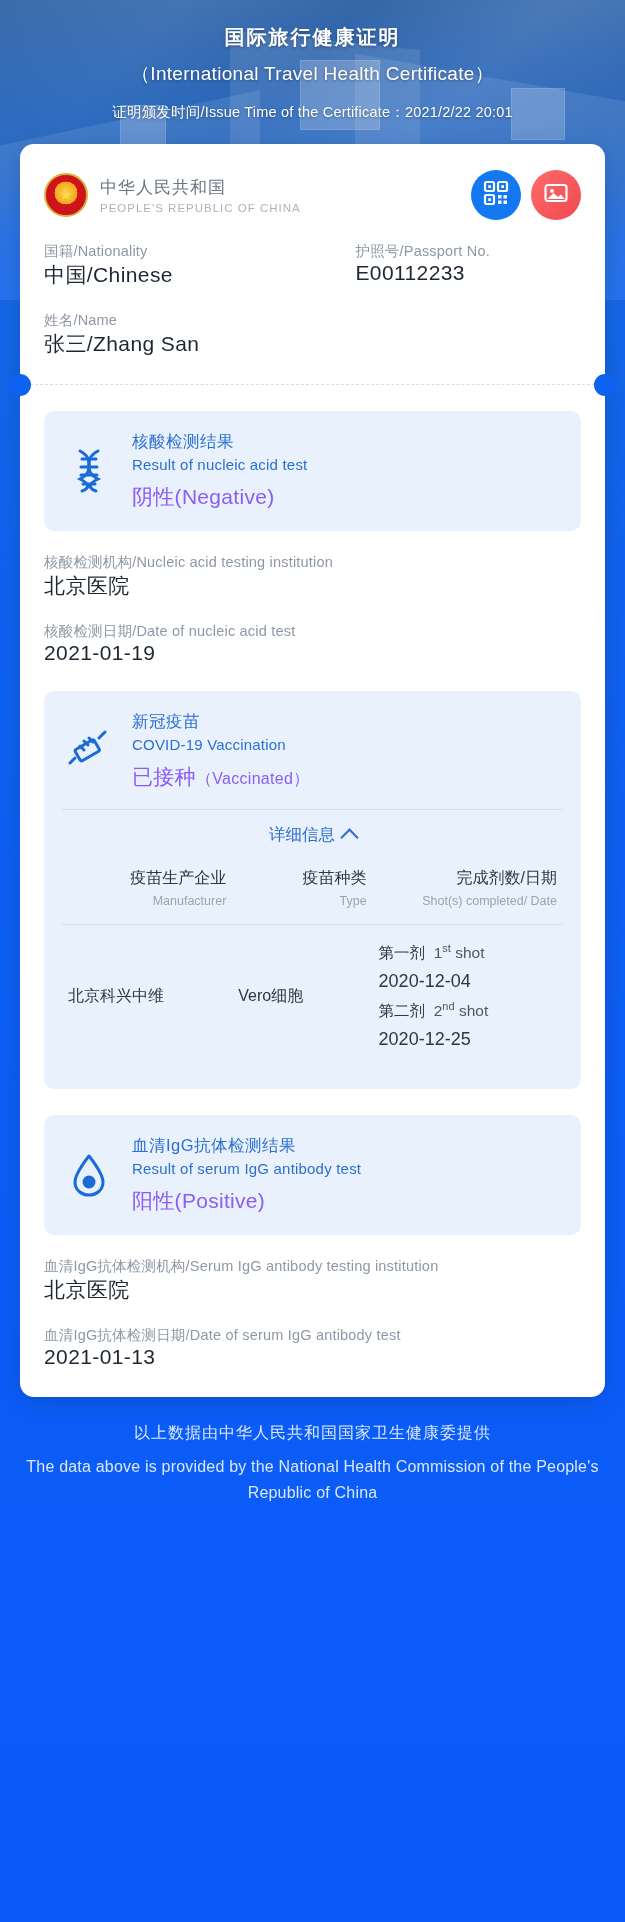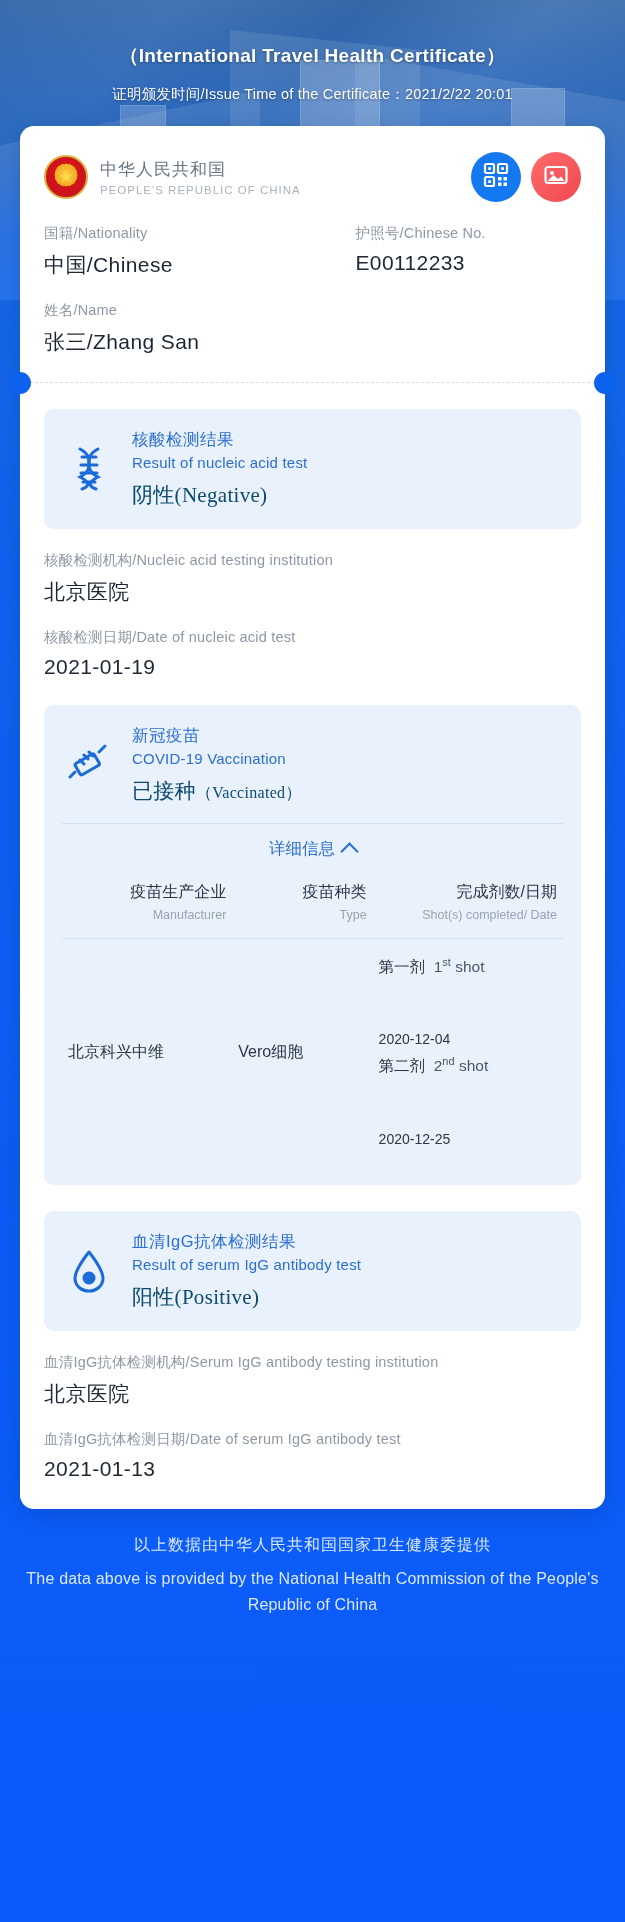--- a/index.html
+++ b/index.html
@@ -48,24 +48,24 @@
     text-align: center;
     color: #ffffff;
   }
   .header .title-cn {
     font-size: 20px;
     letter-spacing: 2px;
     font-weight: 700;
     text-shadow: 0 1px 3px rgba(0,0,0,0.35);
   }
   .header .title-en {
-    margin-top: 19px;
+    margin-top: 10px;
     font-size: 19px;
     letter-spacing: 0.3px;
-    font-weight: 700;
+    font-weight: 400;
     text-shadow: 0 1px 3px rgba(0,0,0,0.35);
   }
   .header .issue-time {
     margin-top: 16px;
     font-size: 14.5px;
     letter-spacing: 0.2px;
     text-shadow: 0 1px 3px rgba(0,0,0,0.35);
   }
 
   .card {
@@ -116,21 +116,20 @@
   .btn-qr { background: #1478f0; }
   .btn-photo { background: linear-gradient(135deg, #ff6b6b 0%, #f0484f 100%); }
 
   .field { margin-top: 22px; }
   .field-label {
     font-size: 14.5px;
     color: #8e98a5;
     letter-spacing: 0.2px;
   }
   .field-value {
-    margin-top: 8px;
     font-size: 21px;
     color: #1d2733;
     letter-spacing: 0.4px;
   }
   .two-col { display: flex; }
   .two-col > div { flex: 1; }
   .two-col > div:first-child { flex: 0 0 58%; }
 
   .dashed-sep {
     position: relative;
@@ -158,23 +157,22 @@
   .panel-icon { flex: none; width: 54px; display: flex; justify-content: center; }
   .panel-text .cn {
     font-size: 16.5px; color: #2b6fd0; letter-spacing: 0.5px;
   }
   .panel-text .en {
     font-size: 15px; color: #2b6fd0; margin-top: 3px; letter-spacing: 0.2px;
   }
   .panel-result {
     margin-top: 10px;
     font-size: 21px;
-    color: #0c4a6e;
+    color: #8b5cf6;
     letter-spacing: 0.3px;
-    font-family: Liberation Serif, serif;
   }
   .panel-result .small { font-size: 16px; }
 
   .vax-divider { border-top: 1px solid #cfe0f5; margin: 18px 0 0 0; }
   .detail-toggle {
     display: flex; align-items: center; justify-content: center;
     gap: 8px;
     padding: 14px 0 6px 0;
     color: #2b6fd0;
     font-size: 16.5px;
@@ -202,21 +200,21 @@
     padding: 14px 6px;
     font-size: 16px;
     color: #2c3743;
     vertical-align: middle;
     border-top: 1px solid #cfe0f5;
   }
   .vax-table td.shots { line-height: 1.7; }
   .shot-label { font-size: 15.5px; color: #2c3743; }
   .shot-label .sup { font-size: 11px; vertical-align: super; }
   .shot-label .en { color: #4b5866; }
-  .shot-date { font-size: 14px; color: #2c3743; margin-top: 48px; }
+  .shot-date { font-size: 18px; color: #2c3743; }
 
   .footer {
     margin: 26px 20px 0 20px;
     text-align: center;
     color: #d9e8ff;
     padding-bottom: 30px;
   }
   .footer .f-cn { font-size: 16px; letter-spacing: 1px; }
   .footer .f-en { font-size: 16px; margin-top: 10px; line-height: 1.6; letter-spacing: 0.2px; }
 </style>
@@ -228,20 +226,21 @@
   <div class="hero-photo">
     <div class="ridge r1"></div>
     <div class="ridge r2"></div>
     <div class="ridge r3"></div>
     <div class="tower t1"></div>
     <div class="tower t2"></div>
     <div class="tower t3"></div>
   </div>
 
   <div class="header">
+    <div class="title-cn">国际旅行健康证明</div>
     <div class="title-en">（International Travel Health Certificate）</div>
     <div class="issue-time">证明颁发时间/Issue Time of the Certificate：2021/2/22 20:01</div>
   </div>
 
   <div class="card">
 
     <div class="id-row">
       <div class="emblem-wrap">
         <div class="emblem"></div>
         <div>
@@ -279,21 +278,21 @@
         </div>
       </div>
     </div>
 
     <div class="field two-col">
       <div>
         <div class="field-label">国籍/Nationality</div>
         <div class="field-value">中国/Chinese</div>
       </div>
       <div>
-        <div class="field-label">护照号/Chinese No.</div>
+        <div class="field-label">护照号/Passport No.</div>
         <div class="field-value">E00112233</div>
       </div>
     </div>
 
     <div class="field">
       <div class="field-label">姓名/Name</div>
       <div class="field-value">张三/Zhang San</div>
     </div>
 
     <div class="dashed-sep">

